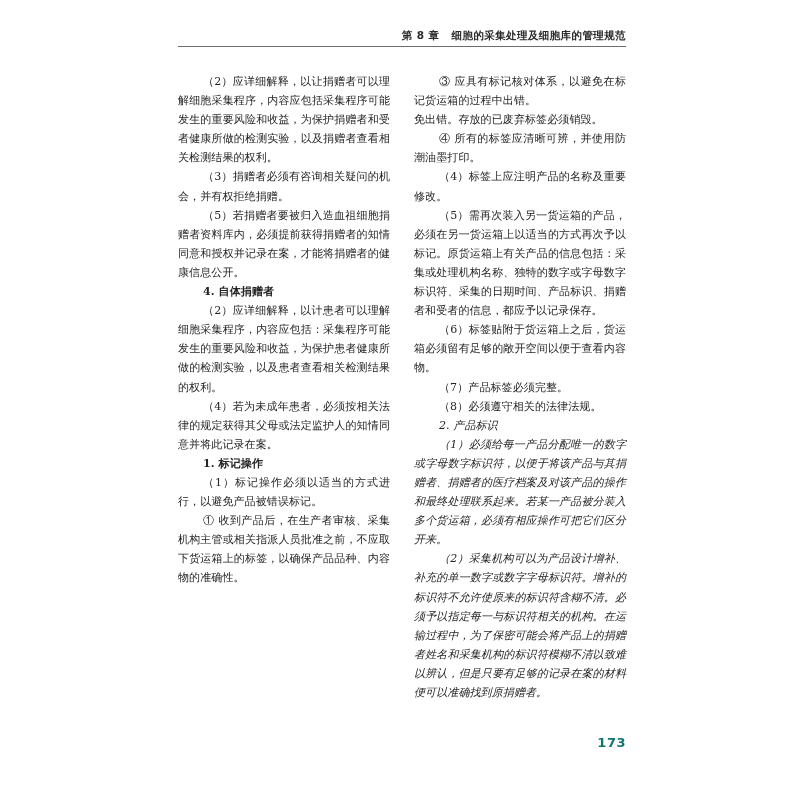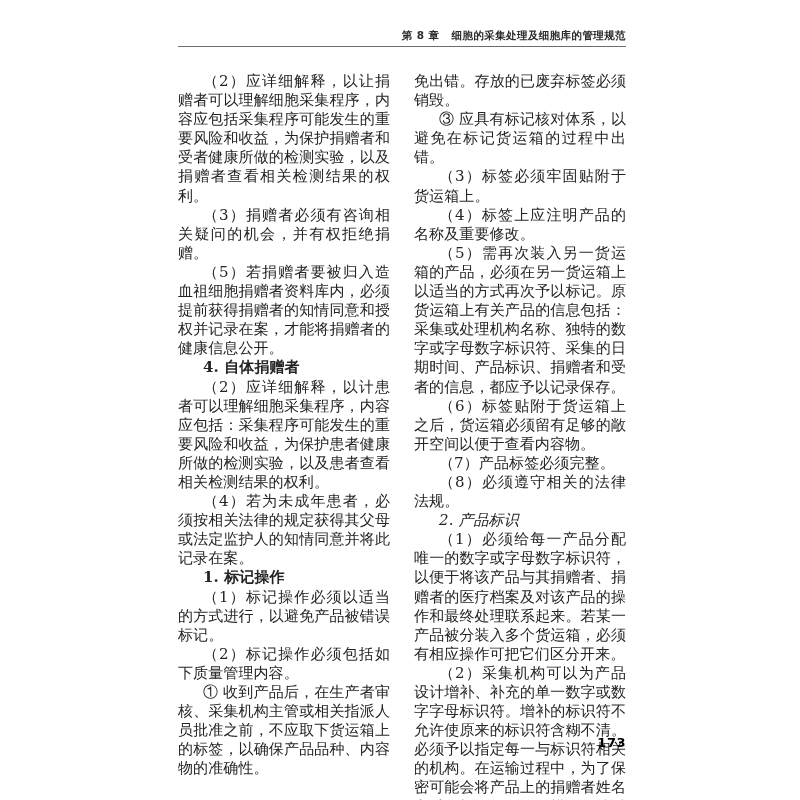--- a/index.html
+++ b/index.html
@@ -58,52 +58,53 @@
     display: flex;
     flex-direction: row;
     justify-content: space-between;
   }
   .column {
     width: 212px;
   }
 
   .para {
     margin: 0;
-    font-size: 15px;
+    font-size: 11px;
     line-height: 19.1px;
     color: #242424;
     text-align: justify;
     text-justify: inter-ideograph;
     word-break: break-all;
     letter-spacing: 0.1px;
     font-family: "DejaVu Serif", serif;
   }
   .para.indent {
     text-indent: 25px;
   }
   .para.heading {
     font-weight: bold;
     text-indent: 25px;
   }
   .para.kai {
     font-family: "DejaVu Serif", serif;
+    font-style: italic;
   }
   .para.kai.heading {
     font-weight: normal;
     font-style: italic;
   }
 
   
   #folio {
     position: absolute;
     right: 174px;
     bottom: 50px;
     font-size: 13px;
     font-weight: bold;
-    color: #000000;
+    color: #0f766e;
     font-family: "DejaVu Sans", sans-serif;
     letter-spacing: 0.5px;
   }
 </style>
 </head>
 <body>
 
 <div id="page">
 
   <div id="header-block">
@@ -114,27 +115,26 @@
   <div id="body-columns">
     <div class="column" id="col-left">
         <p class="para indent">（2）应详细解释，以让捐赠者可以理解细胞采集程序，内容应包括采集程序可能发生的重要风险和收益，为保护捐赠者和受者健康所做的检测实验，以及捐赠者查看相关检测结果的权利。</p>
         <p class="para indent">（3）捐赠者必须有咨询相关疑问的机会，并有权拒绝捐赠。</p>
         <p class="para indent">（5）若捐赠者要被归入造血祖细胞捐赠者资料库内，必须提前获得捐赠者的知情同意和授权并记录在案，才能将捐赠者的健康信息公开。</p>
         <p class="para heading">4. 自体捐赠者</p>
         <p class="para indent">（2）应详细解释，以计患者可以理解细胞采集程序，内容应包括：采集程序可能发生的重要风险和收益，为保护患者健康所做的检测实验，以及患者查看相关检测结果的权利。</p>
         <p class="para indent">（4）若为未成年患者，必须按相关法律的规定获得其父母或法定监护人的知情同意并将此记录在案。</p>
         <p class="para heading">1. 标记操作</p>
         <p class="para indent">（1）标记操作必须以适当的方式进行，以避免产品被错误标记。</p>
-        <p class="para indent">（2）标记操作必须包括如下质量管理内容。</p>
         <p class="para indent">① 收到产品后，在生产者审核、采集机构主管或相关指派人员批准之前，不应取下货运箱上的标签，以确保产品品种、内容物的准确性。</p>
       </div>
     <div class="column" id="col-right">
+        <p class="para indent">③ 应具有标记核对体系，以避免在标记货运箱的过程中出错。</p>
         <p class="para">免出错。存放的已废弃标签必须销毁。</p>
-        <p class="para indent">③ 应具有标记核对体系，以避免在标记货运箱的过程中出错。</p>
-        <p class="para indent">（3）标签必须牢固贴附于货运箱上。</p>
+        <p class="para indent">④ 所有的标签应清晰可辨，并使用防潮油墨打印。</p>
         <p class="para indent">（4）标签上应注明产品的名称及重要修改。</p>
         <p class="para indent">（5）需再次装入另一货运箱的产品，必须在另一货运箱上以适当的方式再次予以标记。原货运箱上有关产品的信息包括：采集或处理机构名称、独特的数字或字母数字标识符、采集的日期时间、产品标识、捐赠者和受者的信息，都应予以记录保存。</p>
         <p class="para indent">（6）标签贴附于货运箱上之后，货运箱必须留有足够的敞开空间以便于查看内容物。</p>
         <p class="para indent">（7）产品标签必须完整。</p>
         <p class="para indent">（8）必须遵守相关的法律法规。</p>
         <p class="para kai heading">2. 产品标识</p>
         <p class="para kai indent">（1）必须给每一产品分配唯一的数字或字母数字标识符，以便于将该产品与其捐赠者、捐赠者的医疗档案及对该产品的操作和最终处理联系起来。若某一产品被分装入多个货运箱，必须有相应操作可把它们区分开来。</p>
         <p class="para kai indent">（2）采集机构可以为产品设计增补、补充的单一数字或数字字母标识符。增补的标识符不允许使原来的标识符含糊不清。必须予以指定每一与标识符相关的机构。在运输过程中，为了保密可能会将产品上的捐赠者姓名和采集机构的标识符模糊不清以致难以辨认，但是只要有足够的记录在案的材料便可以准确找到原捐赠者。</p>
       </div>
   </div>

